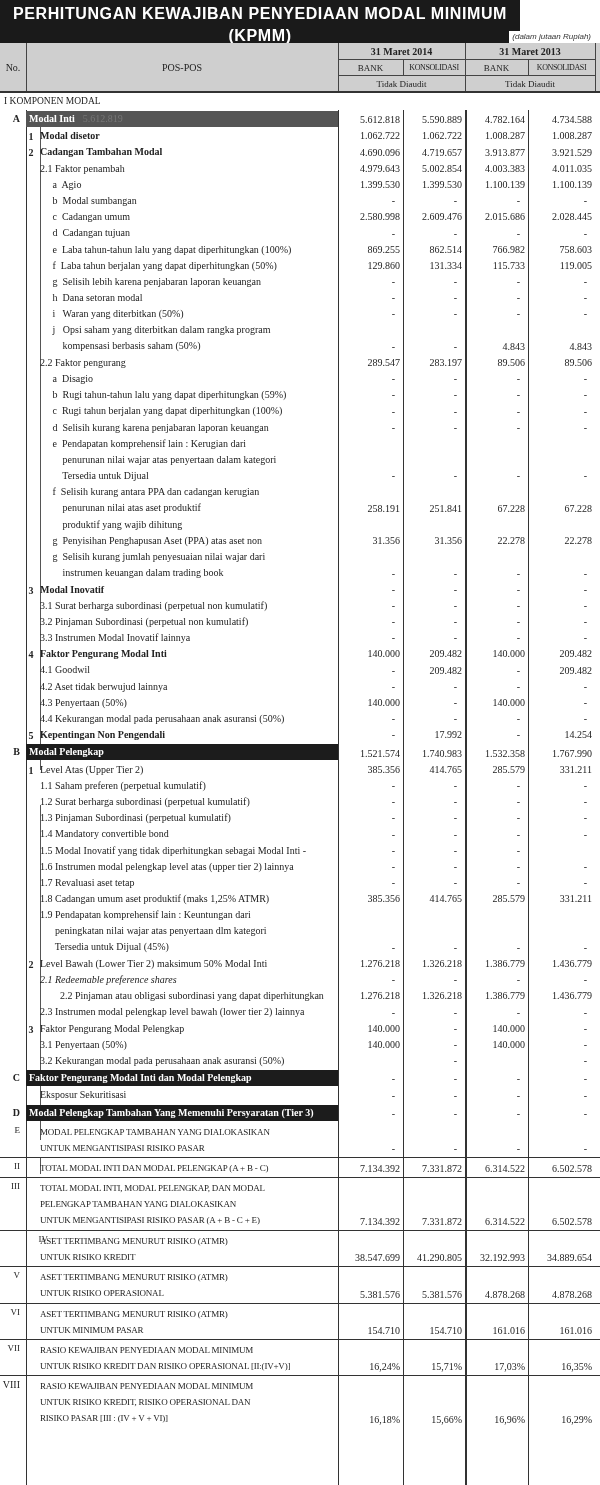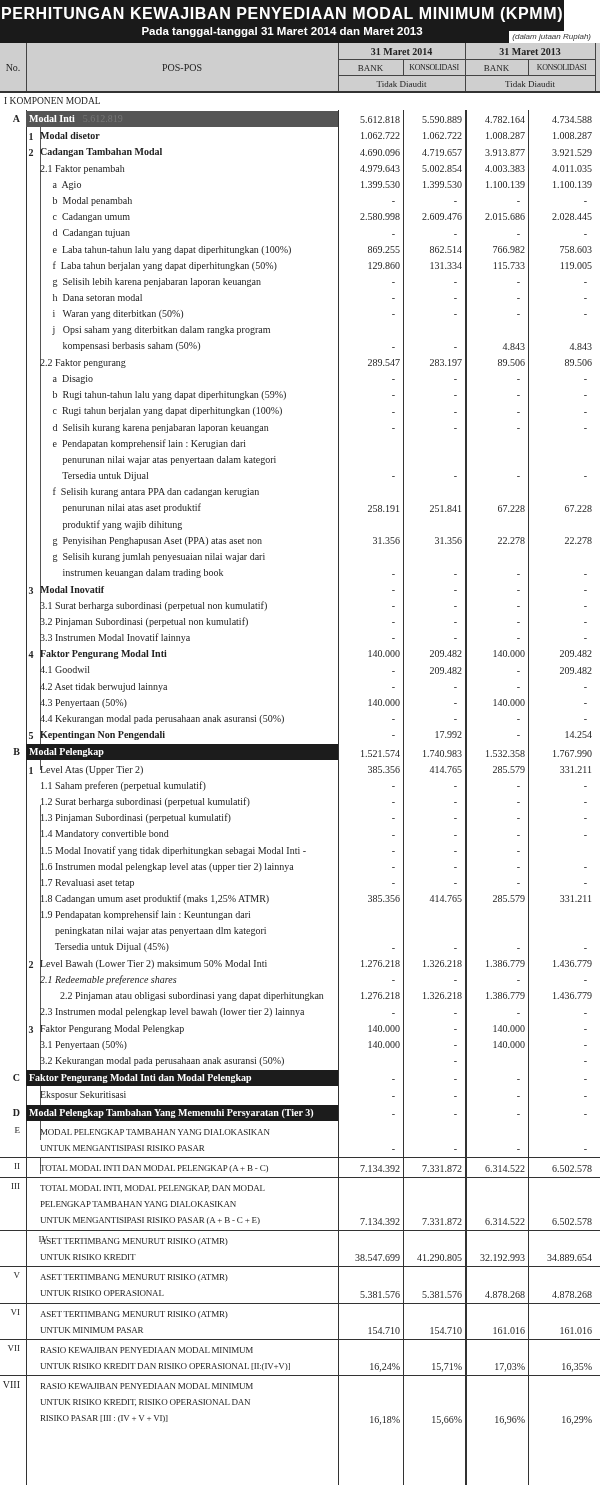--- a/index.html
+++ b/index.html
@@ -1,19 +1,19 @@
 <!DOCTYPE html>
 <html><head>
 <meta charset="utf-8">
 <style>
   * { box-sizing: border-box; margin: 0; padding: 0; }
   html, body { width: 600px; height: 1485px; background: #fff; overflow: hidden; }
   body { font-family: "Liberation Serif", serif; color: #222; position: relative; }
 
-  .title-band { position: absolute; left: 0; top: 0; width: 564px; height: 43px; background: #1a1a1a; color: #fff; text-align: center; }
+  .title-band { position: absolute; left: 0; top: 0; width: 520px; height: 43px; background: #1a1a1a; color: #fff; text-align: center; }
   .title-band .t1 { font-family: "Liberation Sans", sans-serif; font-weight: bold; font-size: 16px; letter-spacing: 0.6px; line-height: 22px; padding-top: 3px; }
   .title-band .t2 { font-family: "Liberation Sans", sans-serif; font-weight: bold; font-size: 11.5px; line-height: 13px; }
   .unit-note { position: absolute; right: 6px; top: 31px; font-family: "Liberation Sans", sans-serif; font-style: italic; font-size: 8px; color: #333; background: #fff; padding: 0 3px; line-height: 12px; }
 
   .hdr { position: absolute; left: 0; top: 43px; width: 600px; height: 50px; background: #cfcfcf; border-bottom: 2px solid #333; }
   .hdr .cell { position: absolute; display: flex; align-items: center; justify-content: center; font-size: 10px; color: #222; }
   .hdr .vline { position: absolute; background: #444; width: 1px; }
   .hdr .hline { position: absolute; background: #444; height: 1px; }
 
   .rows { position: absolute; left: 0; top: 93px; width: 600px; }
@@ -132,21 +132,21 @@
       </div>
       <span class="v c1">1.399.530</span>
       <span class="v c2">1.399.530</span>
       <span class="v c3">1.100.139</span>
       <span class="v c4">1.100.139</span>
     </div>
     <div class="row" style="height: 16.2px;">
       <span class="no"></span>
       <span class="sub"></span>
       <div class="lbl" style="top: 0px;">
-        <div style="white-space: pre; line-height: 16px;">     b  Modal penambah</div>
+        <div style="white-space: pre; line-height: 16px;">     b  Modal sumbangan</div>
       </div>
       <span class="v c1 dash">-</span>
       <span class="v c2 dash">-</span>
       <span class="v c3 dash">-</span>
       <span class="v c4 dash">-</span>
     </div>
     <div class="row" style="height: 16.2px;">
       <span class="no"></span>
       <span class="sub"></span>
       <div class="lbl" style="top: 0px;">

